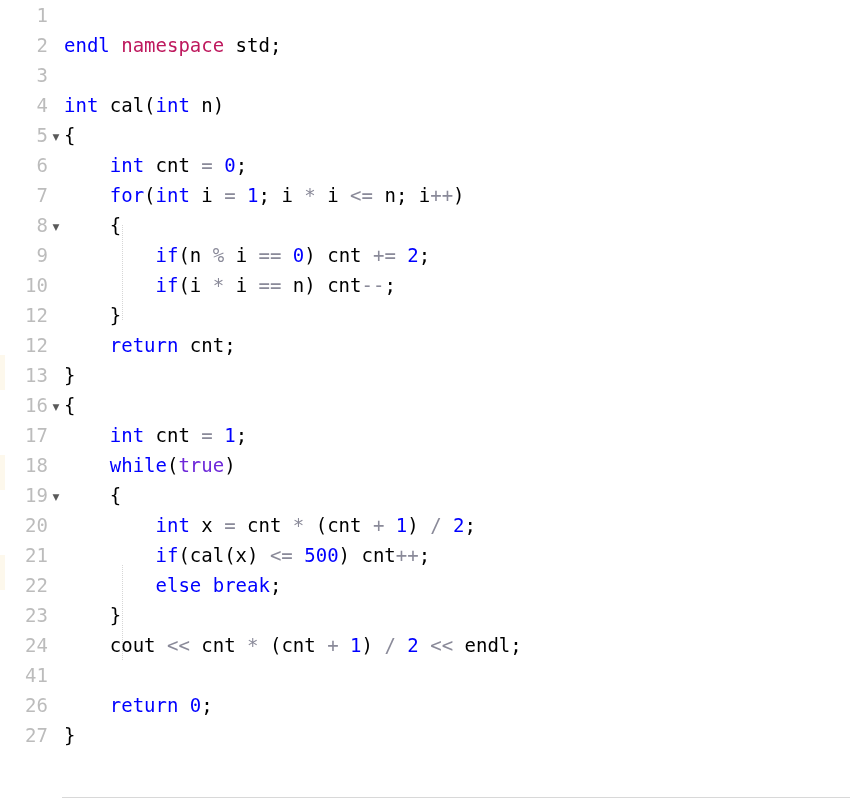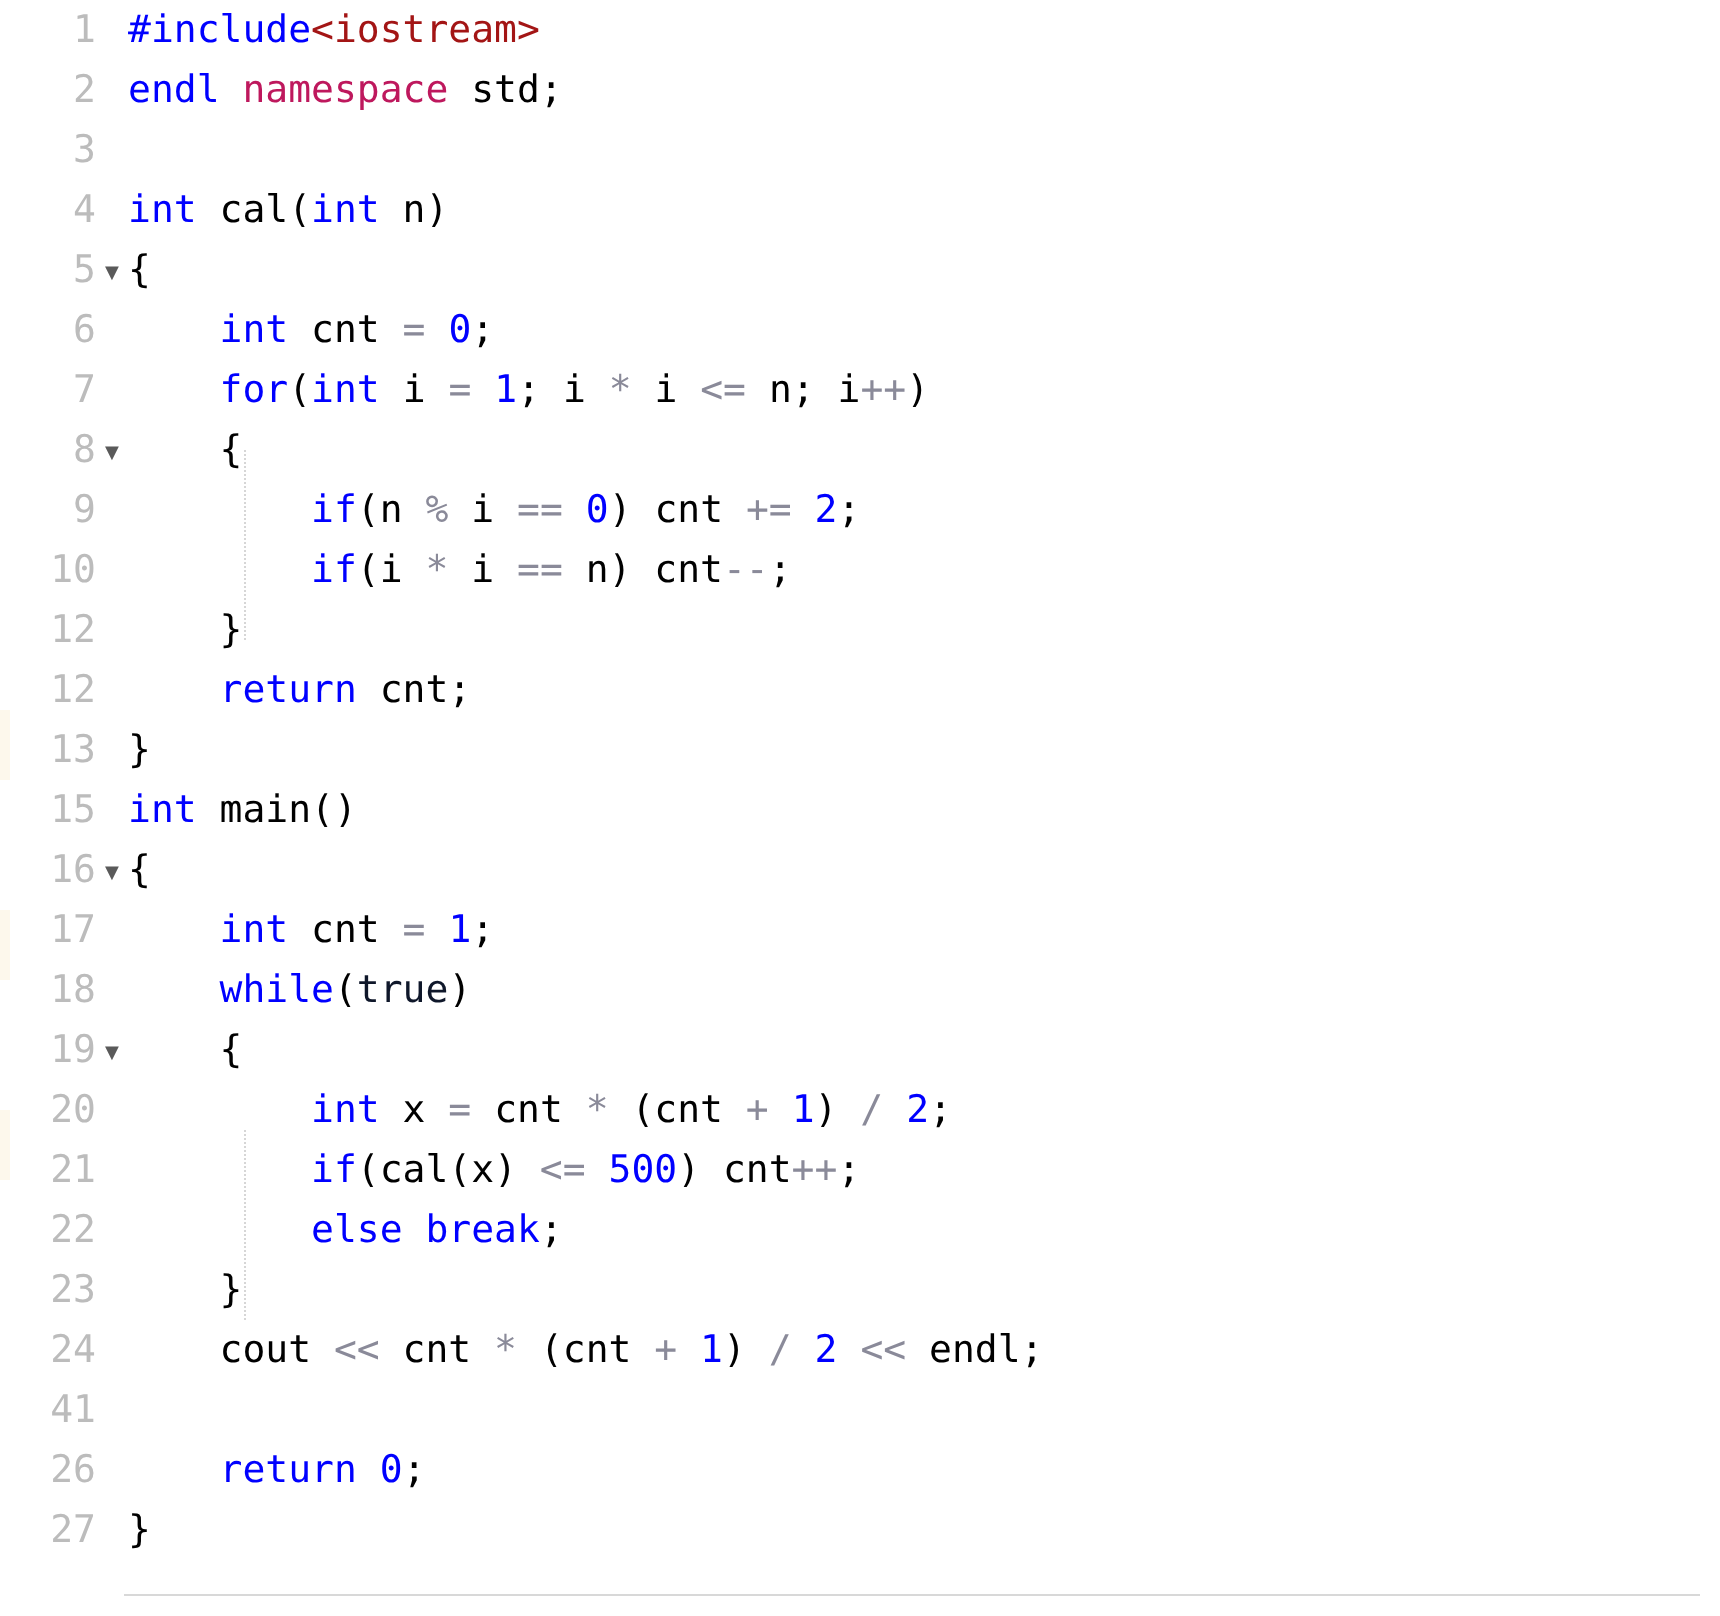--- a/index.html
+++ b/index.html
@@ -93,53 +93,52 @@
     position: absolute;
     width: 1px;
     border-left: 1px dotted #d6d6d6;
   }
 
   
   .kw   { color: #0000ff; }   
   .pre  { color: #0000ff; }   
   .str  { color: #a31515; }   
   .num  { color: #0000ff; }   
-  .lit  { color: #0f172a; }   
+  .lit  { color: #6d28d9; }   
   .op   { color: #8a8a99; }   
   .ns   { color: #be185d; }   
   .id   { color: #000000; }   
 </style>
 </head>
 <body>
 
 <div id="editor">
   <div id="change-strips">
       <div class="change-strip" style="top: 355px; height: 35px;"></div>
       <div class="change-strip" style="top: 455px; height: 35px;"></div>
       <div class="change-strip" style="top: 555px; height: 35px;"></div>
     </div>
   <div id="indent-guides">
       <div class="guide" style="left: 122px; top: 225px; height: 95px;"></div>
       <div class="guide" style="left: 122px; top: 565px; height: 95px;"></div>
     </div>
   <div class="lines" id="lines">
-      <div class="row"><div class="gutter">1</div><div class="code"><span class="pre">#include</span><span class="str">&lt;iostream&gt;</span></div></div>
+      <div class="row"><div class="gutter">1</div></div>
       <div class="row"><div class="gutter">2</div><div class="code"><span class="kw">endl</span><span class="id"> </span><span class="ns">namespace</span><span class="id"> std;</span></div></div>
       <div class="row"><div class="gutter">3</div><div class="code"></div></div>
       <div class="row"><div class="gutter">4</div><div class="code"><span class="kw">int</span><span class="id"> cal(</span><span class="kw">int</span><span class="id"> n)</span></div></div>
       <div class="row"><div class="gutter">5</div><div class="fold">▼</div><div class="code"><span class="id">{</span></div></div>
       <div class="row"><div class="gutter">6</div><div class="code"><span class="id">    </span><span class="kw">int</span><span class="id"> cnt </span><span class="op">=</span><span class="id"> </span><span class="num">0</span><span class="id">;</span></div></div>
       <div class="row"><div class="gutter">7</div><div class="code"><span class="id">    </span><span class="kw">for</span><span class="id">(</span><span class="kw">int</span><span class="id"> i </span><span class="op">=</span><span class="id"> </span><span class="num">1</span><span class="id">; i </span><span class="op">*</span><span class="id"> i </span><span class="op">&lt;=</span><span class="id"> n; i</span><span class="op">++</span><span class="id">)</span></div></div>
       <div class="row"><div class="gutter">8</div><div class="fold">▼</div><div class="code"><span class="id">    {</span></div></div>
       <div class="row"><div class="gutter">9</div><div class="code"><span class="id">        </span><span class="kw">if</span><span class="id">(n </span><span class="op">%</span><span class="id"> i </span><span class="op">==</span><span class="id"> </span><span class="num">0</span><span class="id">) cnt </span><span class="op">+=</span><span class="id"> </span><span class="num">2</span><span class="id">;</span></div></div>
       <div class="row"><div class="gutter">10</div><div class="code"><span class="id">        </span><span class="kw">if</span><span class="id">(i </span><span class="op">*</span><span class="id"> i </span><span class="op">==</span><span class="id"> n) cnt</span><span class="op">--</span><span class="id">;</span></div></div>
       <div class="row"><div class="gutter">12</div><div class="code"><span class="id">    }</span></div></div>
       <div class="row"><div class="gutter">12</div><div class="code"><span class="id">    </span><span class="kw">return</span><span class="id"> cnt;</span></div></div>
       <div class="row"><div class="gutter">13</div><div class="code"><span class="id">}</span></div></div>
-      <div class="row"><div class="gutter">15</div><div class="code"><span class="kw">int</span><span class="id"> main()</span></div></div>
       <div class="row"><div class="gutter">16</div><div class="fold">▼</div><div class="code"><span class="id">{</span></div></div>
       <div class="row"><div class="gutter">17</div><div class="code"><span class="id">    </span><span class="kw">int</span><span class="id"> cnt </span><span class="op">=</span><span class="id"> </span><span class="num">1</span><span class="id">;</span></div></div>
       <div class="row"><div class="gutter">18</div><div class="code"><span class="id">    </span><span class="kw">while</span><span class="id">(</span><span class="lit">true</span><span class="id">)</span></div></div>
       <div class="row"><div class="gutter">19</div><div class="fold">▼</div><div class="code"><span class="id">    {</span></div></div>
       <div class="row"><div class="gutter">20</div><div class="code"><span class="id">        </span><span class="kw">int</span><span class="id"> x </span><span class="op">=</span><span class="id"> cnt </span><span class="op">*</span><span class="id"> (cnt </span><span class="op">+</span><span class="id"> </span><span class="num">1</span><span class="id">) </span><span class="op">/</span><span class="id"> </span><span class="num">2</span><span class="id">;</span></div></div>
       <div class="row"><div class="gutter">21</div><div class="code"><span class="id">        </span><span class="kw">if</span><span class="id">(cal(x) </span><span class="op">&lt;=</span><span class="id"> </span><span class="num">500</span><span class="id">) cnt</span><span class="op">++</span><span class="id">;</span></div></div>
       <div class="row"><div class="gutter">22</div><div class="code"><span class="id">        </span><span class="kw">else</span><span class="id"> </span><span class="kw">break</span><span class="id">;</span></div></div>
       <div class="row"><div class="gutter">23</div><div class="code"><span class="id">    }</span></div></div>
       <div class="row"><div class="gutter">24</div><div class="code"><span class="id">    cout </span><span class="op">&lt;&lt;</span><span class="id"> cnt </span><span class="op">*</span><span class="id"> (cnt </span><span class="op">+</span><span class="id"> </span><span class="num">1</span><span class="id">) </span><span class="op">/</span><span class="id"> </span><span class="num">2</span><span class="id"> </span><span class="op">&lt;&lt;</span><span class="id"> endl;</span></div></div>
       <div class="row"><div class="gutter">41</div><div class="code"></div></div>

